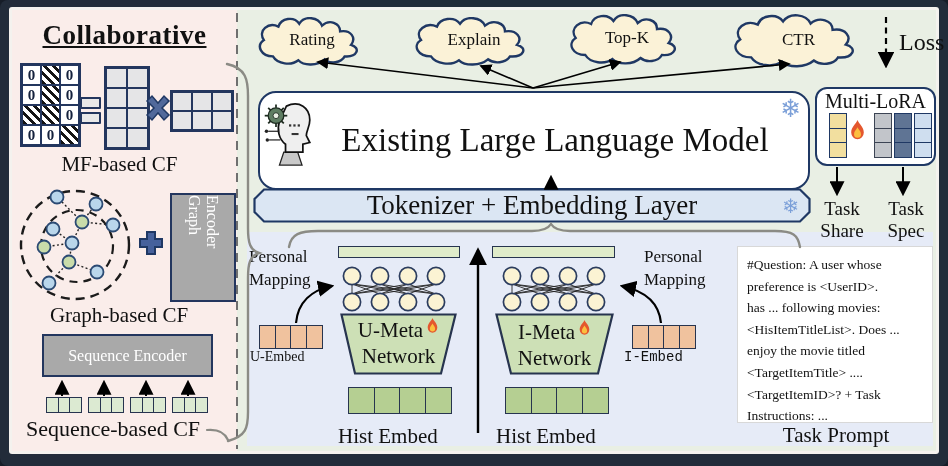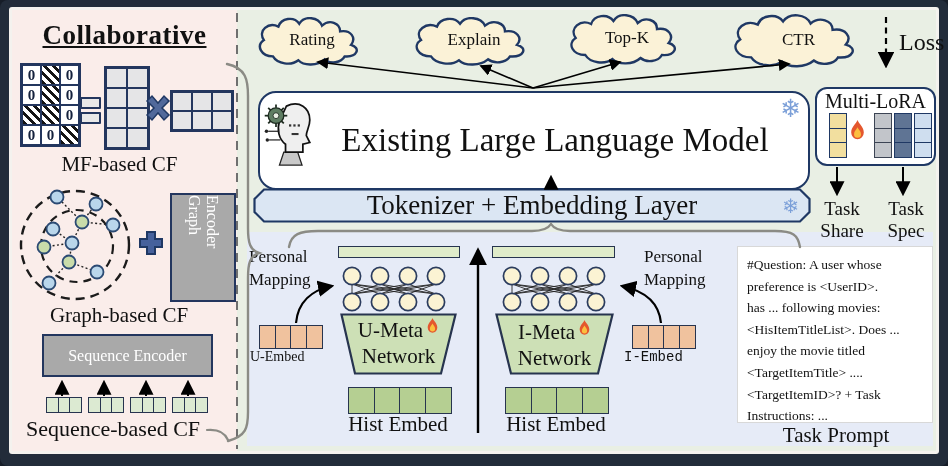--- a/index.html
+++ b/index.html
@@ -80,21 +80,21 @@
   .trap-text{position:absolute;left:0;top:0;width:100%;height:100%;display:flex;flex-direction:column;align-items:center;justify-content:center;font-size:21px;line-height:1.22;}
   .trap-text .l1{display:flex;align-items:flex-start;gap:3px;}
   .embed-cells{display:flex;}
   .embed-cells div{width:15px;height:22px;background:#f0c29e;border:1.5px solid #27344f;margin-right:-1.5px;}
   #uembed-cells{left:259px;top:325px;} #iembed-cells{left:632px;top:325px;}
   .embed-lbl{font-size:14px;}
   #uembed-lbl{left:250px;top:349px;width:80px;} #iembed-lbl{left:624px;top:349px;width:80px;font-family:Liberation Mono, monospace;}
   .hist-cells{display:flex;}
   .hist-cells div{width:25px;height:25px;background:#b5cf92;border:1.5px solid #27344f;margin-right:-1.5px;}
   #hist-left-cells{left:348px;top:387px;} #hist-right-cells{left:505px;top:387px;}
-  .hist-lbl{font-size:21px;text-align:center;}
+  .hist-lbl{font-size:21px;margin-top:12px;}
   #hist-left-lbl{left:338px;top:412px;width:120px;} #hist-right-lbl{left:496px;top:412px;width:120px;}
 
   
   #prompt-box{left:737px;top:246px;width:196px;height:177px;background:#fff;border:1px solid #d8d8d8;box-sizing:border-box;padding:7px 9px;}
   #prompt-text{font-size:13.5px;line-height:1.6;white-space:pre-line;}
   #prompt-lbl{left:758px;top:423px;width:156px;text-align:center;font-size:21px;}
 
   #overlay{position:absolute;left:0;top:0;width:948px;height:466px;pointer-events:none;}
 </style>
 </head>

